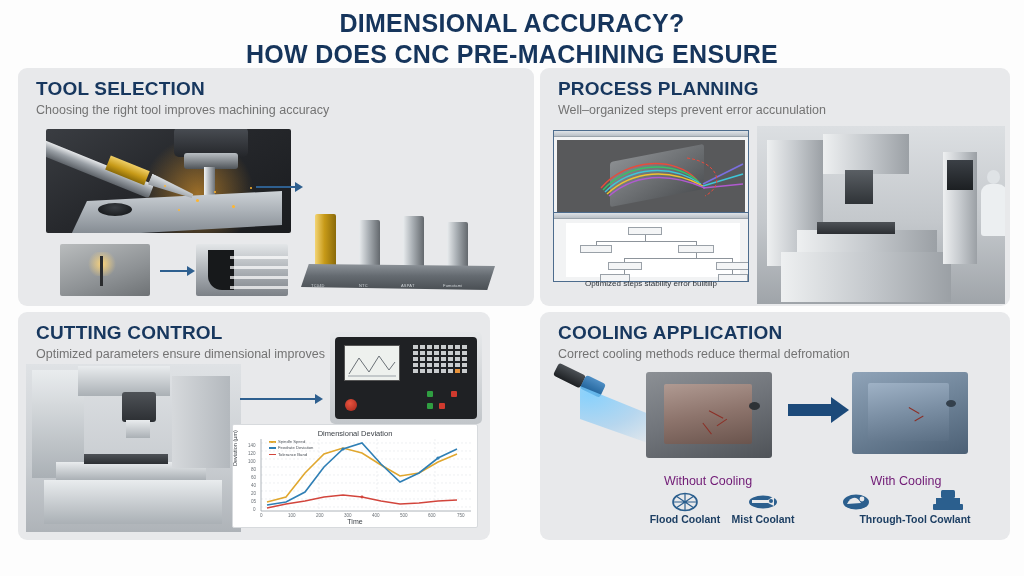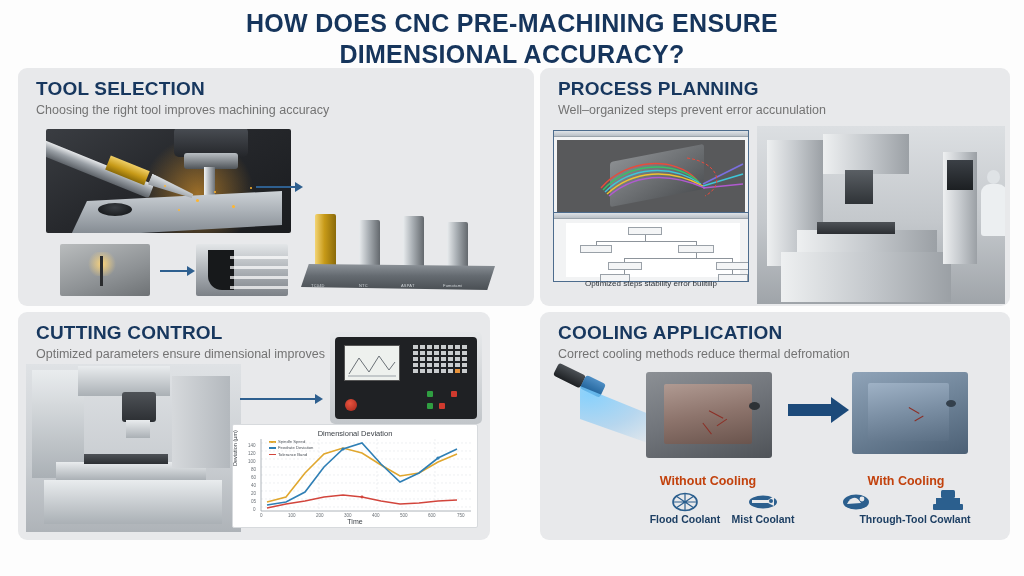--- a/index.html
+++ b/index.html
@@ -145,38 +145,38 @@
   .block-a { left:646px; top:372px; width:126px; height:86px;
     background:linear-gradient(160deg,#8c9095 0%,#70747a 48%,#4f5358 100%); }
   .block-b { left:852px; top:372px; width:116px; height:82px;
     background:linear-gradient(160deg,#8fa3b8 0%,#6f8499 48%,#4c6075 100%); }
   .cavity { position:absolute; inset:14% 16% 16% 14%; border-radius:2px; }
   .crack { position:absolute; background:#8c2f26; }
   .big-arrow { position:absolute; left:788px; top:404px; width:44px; height:12px; background:#1c4a7a; }
   .big-arrow::after { content:""; position:absolute; right:-17px; top:-7px;
     border-left:18px solid #1c4a7a; border-top:13px solid transparent; border-bottom:13px solid transparent; }
 
-  .cool-lbl { position:absolute; font-size:12.5px; color:#c2410c; text-align:center;font-weight:bold; }
+  .cool-lbl { position:absolute; font-size:12.5px; color:#701a75; text-align:center; }
   .ico-lbl { position:absolute; font-size:10.5px; color:#1d3f63; font-weight:bold; text-align:center; }
   .ico { position:absolute; }
 
   
   .footer { position:absolute; left:0; bottom:0; width:1024px; height:38px;
     background:linear-gradient(180deg,#14355d,#0e2745);
     display:flex; align-items:center; justify-content:center; }
   .footer-text { font-size:15px; color:#ffffff; letter-spacing:.4px; }
 </style>
 </head>
 <body>
 
 <div class="page">
 
   <div class="title-wrap">
+    <div class="title-line">DIMENSIONAL ACCURACY?</div>
     <div class="title-line">HOW DOES CNC PRE-MACHINING ENSURE</div>
-    <div class="title-line">DIMENSIONAL ACCURACY?</div>
   </div>
 
   <div class="panel p1">
     <div class="p-head">TOOL SELECTION</div>
     <div class="p-sub">Choosing the right tool improves machining accuracy</div>
 
     <div class="photo-main">
       <div class="spindle"></div>
         <div class="spindle2"></div>
         <div class="endmill"></div>

